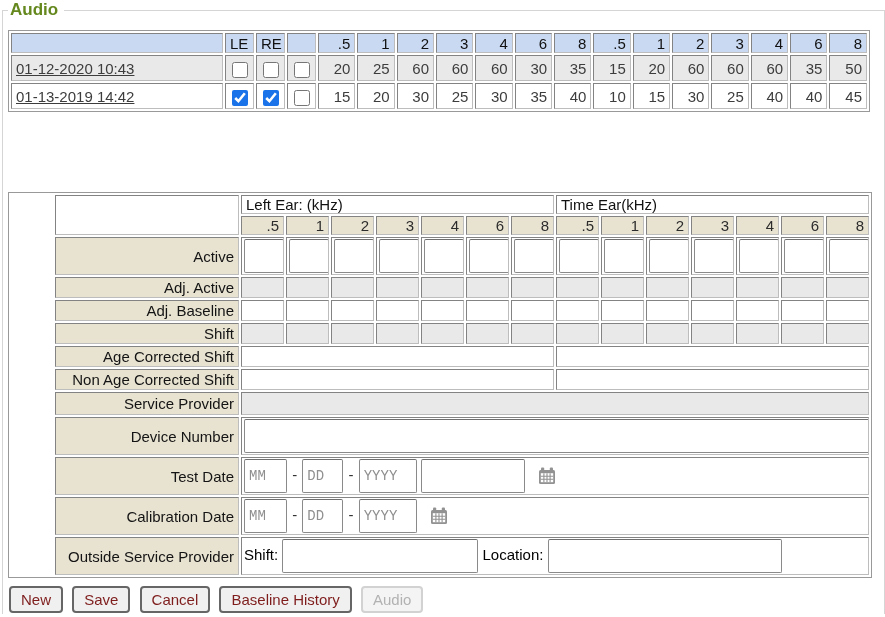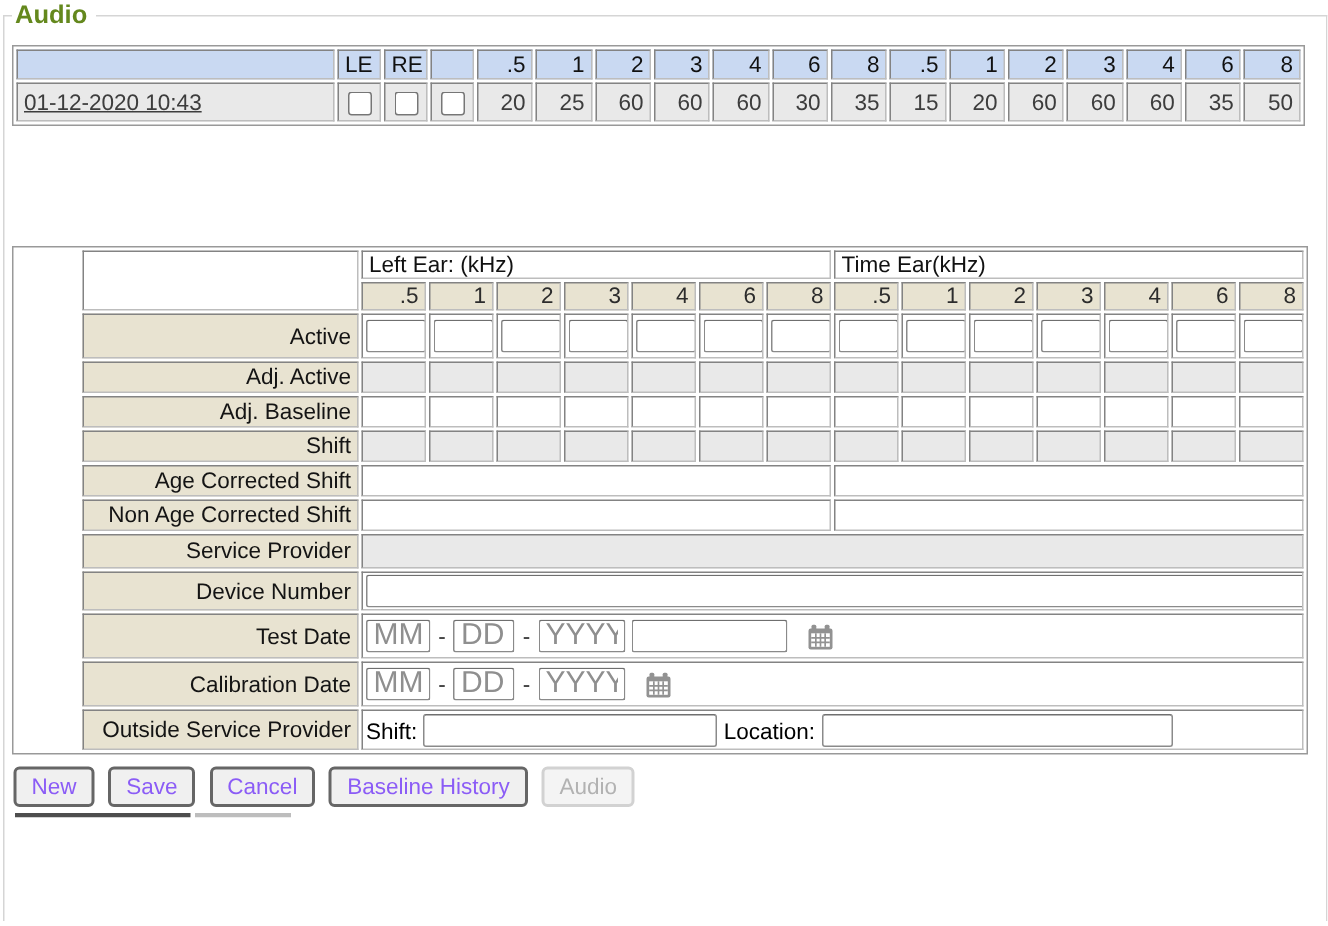--- a/index.html
+++ b/index.html
@@ -53,37 +53,37 @@
   .form-grid td.whitecell { background: #fff; }
   .form-grid tr.r-active td { height: 30px; }
   .form-grid tr.r-small td { height: 21px; }
   .form-grid tr.r-mid td { height: 23px; }
   .form-grid tr.r-dev td { height: 26px; }
   .form-grid tr.r-date td { height: 30px; }
   .form-grid tr.r-out td { height: 27px; }
   .form-grid td.inp-cell { padding: 1px 2px; }
 
   input[type="text"] {
-    font-family: Liberation Sans, sans-serif; font-size: 20px; color: #333;
+    font-family: Liberation Mono, monospace; font-size: 14px; color: #333;
     border: 1px solid #8a8a8a; border-top-color: #6f6f6f;
-    border-radius: 2px; padding: 1px 4px; height: 22px; background: #fff;
+    border-radius: 2px; padding: 1px 4px; height: 34px; background: #fff;
   }
   input[type="text"]::placeholder { color: #8f8f8f; opacity: 1; }
   .cell-in { width: 40px; height: 22px; margin: 0; padding: 1px 2px; }
   .dev-in { width: 660px; }
   .mm-in { width: 43px; } .dd-in { width: 41px; } .yyyy-in { width: 58px; }
   .extra-date-in { width: 104px; }
   .name-in { width: 196px; } .loc-in { width: 234px; }
   .date-sep { color: #333; margin: 0 1px; }
   .cal-icon { vertical-align: middle; margin-left: 8px; cursor: pointer; }
 
   
   .btn-row { margin: 8px 0 0 1px; }
   button.btn {
-    font-family: "Liberation Sans", sans-serif; font-size: 15px; color: #8b5cf6;
+    font-family: "Liberation Sans", sans-serif; font-size: 15px; color: #7f1d1d;
     background: #f0f0f0; border: 2px solid #666; border-radius: 4px;
     padding: 2px 10px 3px; margin-right: 5px; height: 27px; cursor: pointer;
   }
   button.btn:disabled {
     color: #b2b2b2; border-color: #d2d2d2; background: #f4f4f4; cursor: default;
   }
 
   
   .sliver { position: relative; height: 4px; margin-top: 3px; overflow: hidden; }
   .sliver .s1 { position: absolute; left: 2px; top: 1px; width: 117px; height: 3px; background: #4e4e4e; }
@@ -150,20 +150,40 @@
       <td class="num">30</td>
       <td class="num">35</td>
       <td class="num">15</td>
       <td class="num">20</td>
       <td class="num">60</td>
       <td class="num">60</td>
       <td class="num">60</td>
       <td class="num">35</td>
       <td class="num">50</td>
     </tr>
+    <tr class="data row-white">
+      <td class="time">01-13-2019 14:42</td>
+      <td class="cbc"><input type="checkbox" checked="" style=""></td>
+      <td class="cbc"><input type="checkbox" checked="" style=""></td>
+      <td class="cbc"><input type="checkbox" style=""></td>
+      <td class="num">15</td>
+      <td class="num">20</td>
+      <td class="num">30</td>
+      <td class="num">25</td>
+      <td class="num">30</td>
+      <td class="num">35</td>
+      <td class="num">40</td>
+      <td class="num">10</td>
+      <td class="num">15</td>
+      <td class="num">30</td>
+      <td class="num">25</td>
+      <td class="num">40</td>
+      <td class="num">40</td>
+      <td class="num">45</td>
+    </tr>
     </tbody>
   </table>
 
   <table class="grid form-grid">
     <colgroup>
       <col style="width:184px">
       <col>
         <col>
         <col>
         <col>

